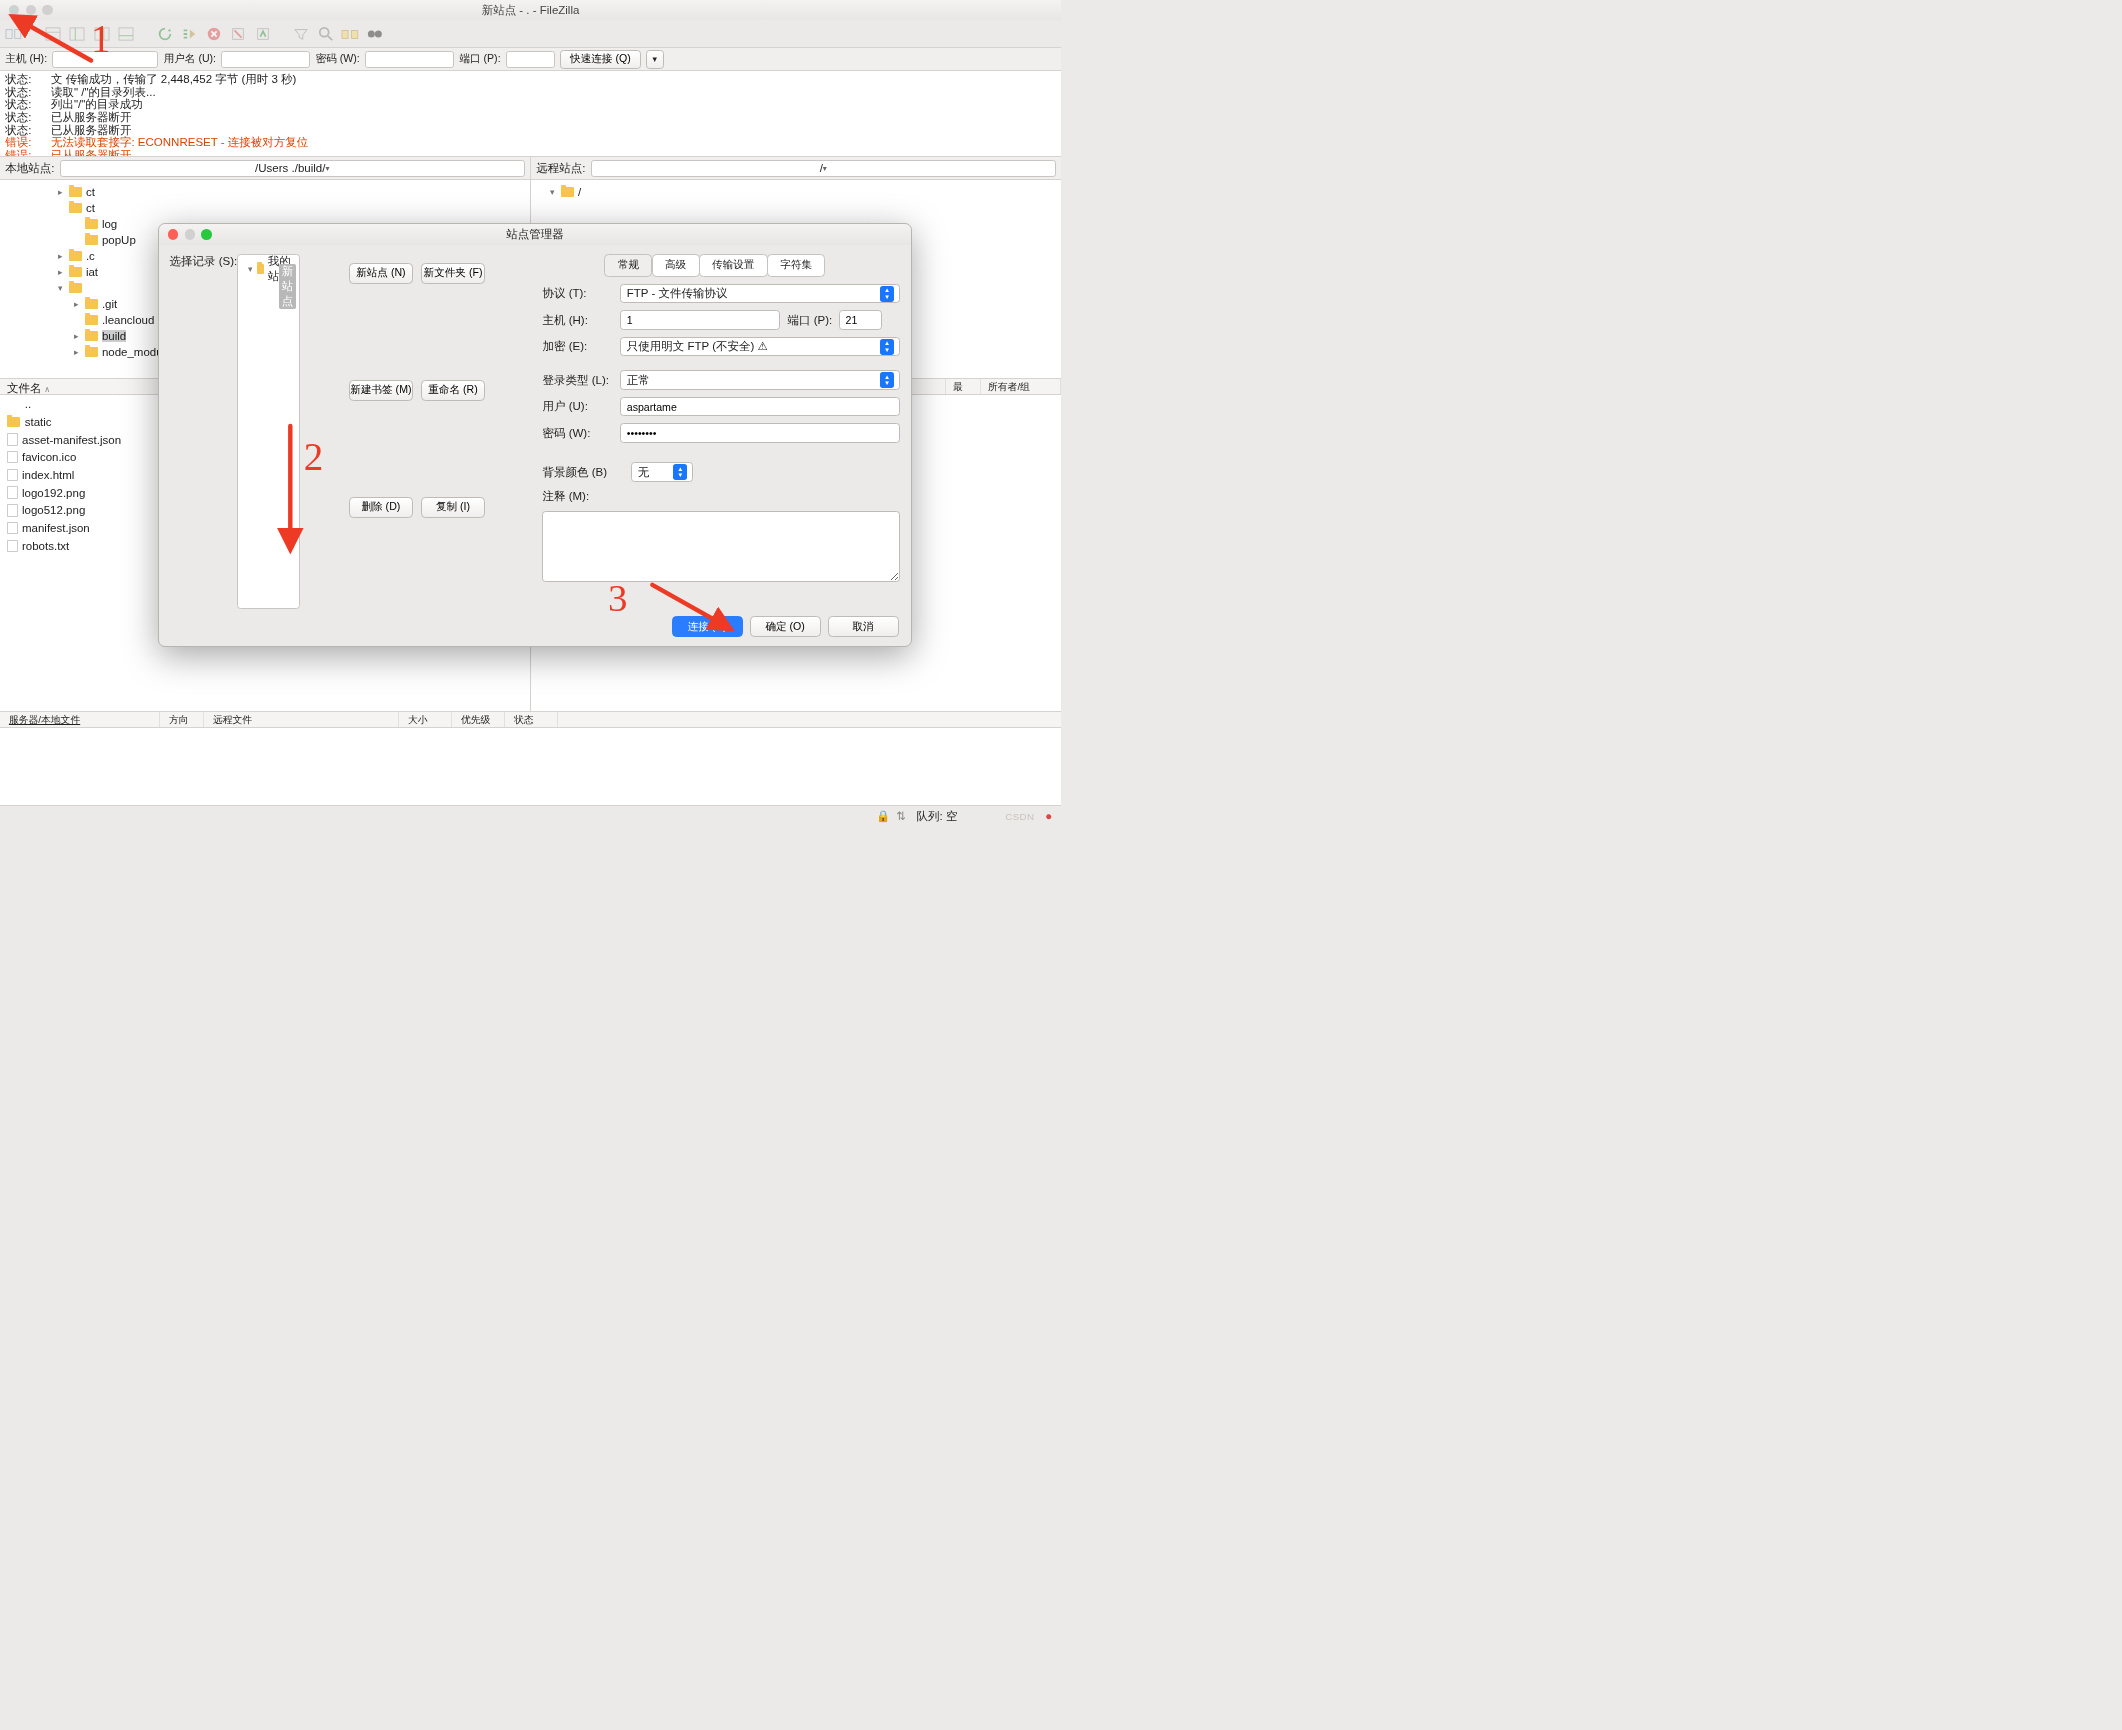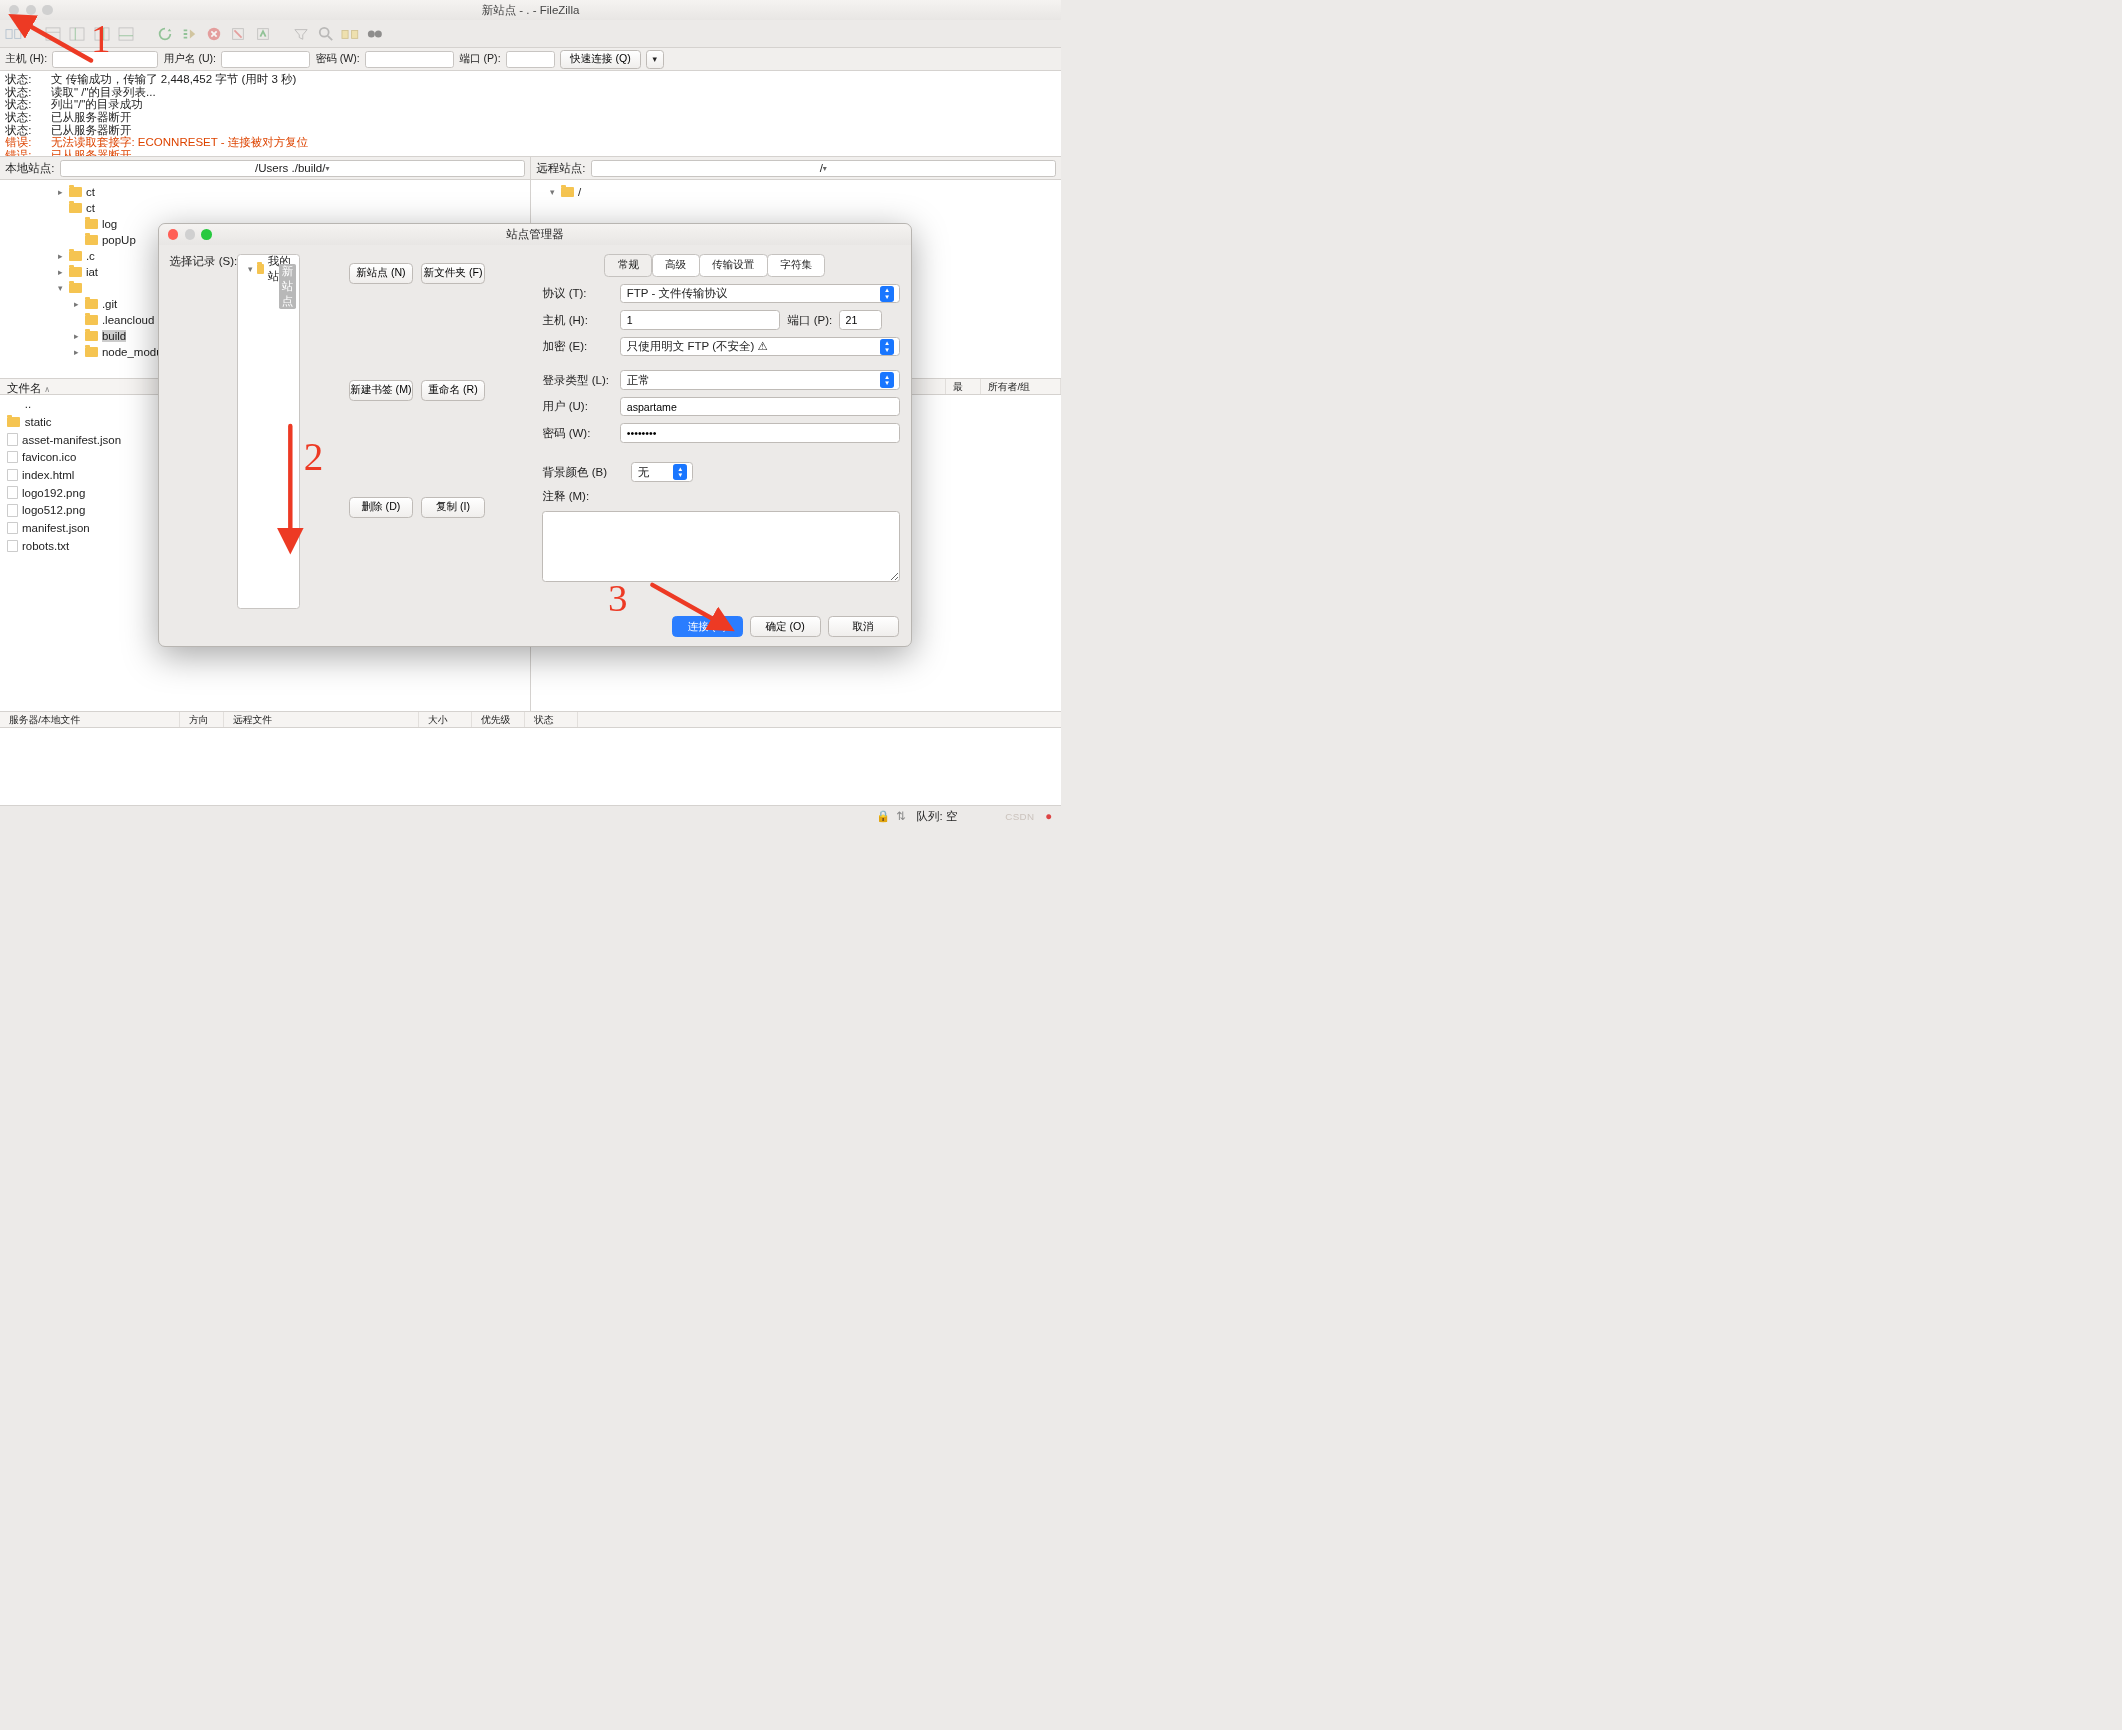--- a/index.html
+++ b/index.html
@@ -376,21 +376,21 @@
         <div class="fl-item">
           <span class="file-icon"></span>
           <span>robots.txt</span>
         </div>
       </div>
     <div class="fl-half"></div>
   </div>
 
 
   <div class="queuehdr" id="queue-header">
-      <div class="qh-col" style="width: 180px;">服务器/本地文件</div>
+      <div class="qh-col" style="width: 160px; text-decoration: underline;">服务器/本地文件</div>
       <div class="qh-col" style="width: 44px;">方向</div>
       <div class="qh-col" style="width: 195px;">远程文件</div>
       <div class="qh-col" style="width: 53px;">大小</div>
       <div class="qh-col" style="width: 53px;">优先级</div>
       <div class="qh-col" style="width: 53px;">状态</div>
     </div>
   <div class="queue-body"></div>
 
 
   <div class="statusbar">

